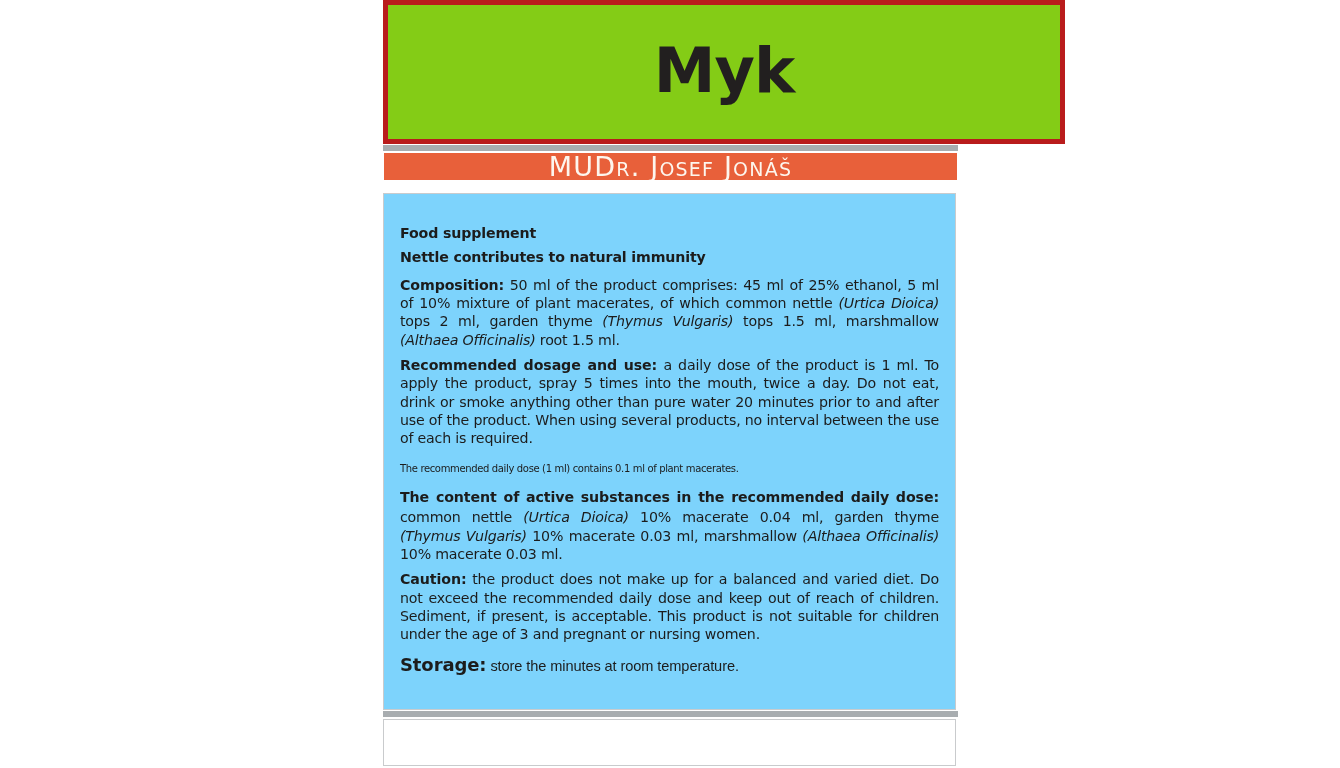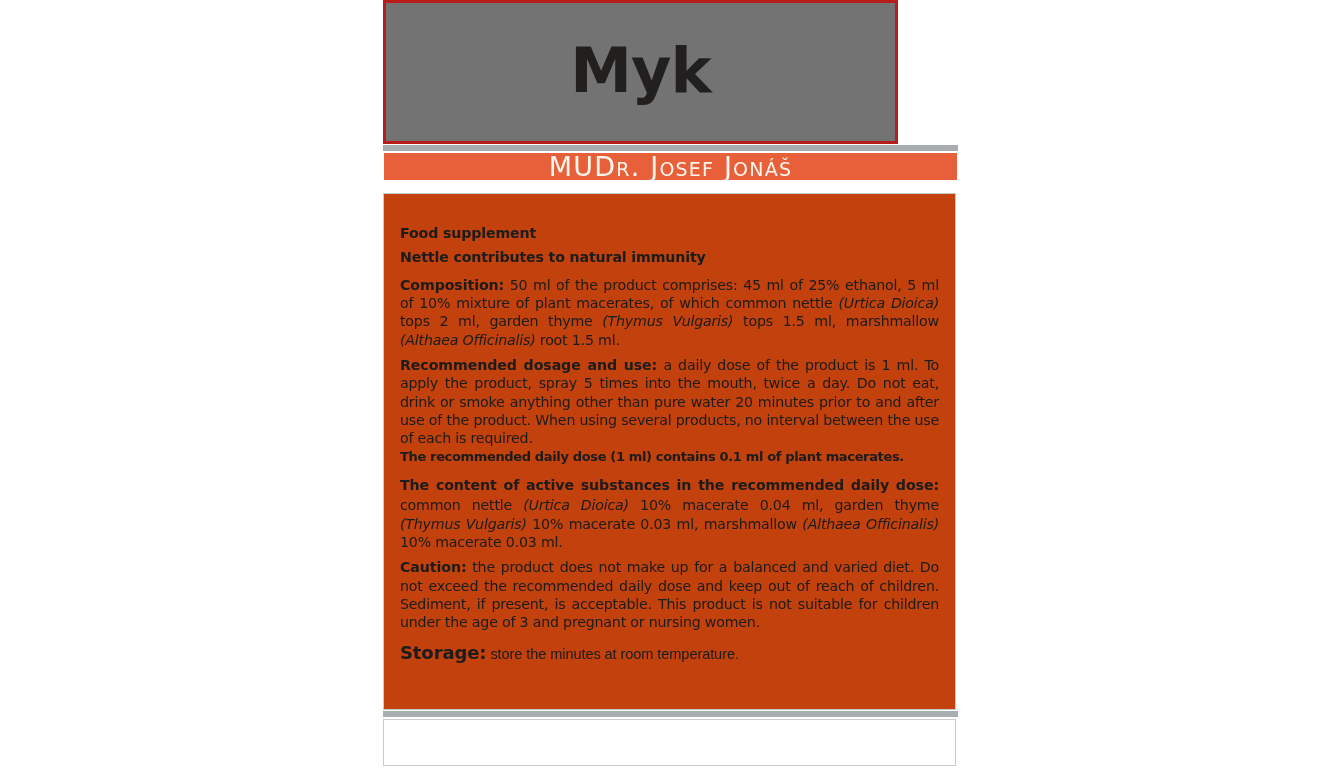--- a/index.html
+++ b/index.html
@@ -21,24 +21,24 @@
     top: 0px;
     width: 575px;
     height: 768px;
   }
 
   
   .brand-panel {
     position: absolute;
     left: 0px;
     top: 0px;
-    width: 515px;
+    width: 682px;
     height: 144px;
-    background: #737373;
-    border: 3px solid #b91c1c;
+    background: #84cc16;
+    border: 5px solid #b91c1c;
     box-sizing: border-box;
   }
   .brand-title {
     position: absolute;
     left: 0;
     right: 0;
     top: 50%;
     transform: translateY(-52%);
     text-align: center;
     font-family: "DejaVu Sans", sans-serif;
@@ -86,21 +86,21 @@
     white-space: nowrap;
   }
 
   
   .info-panel {
     position: absolute;
     left: 0px;
     top: 193px;
     width: 573px;
     height: 517px;
-    background: #c2410c;
+    background: #7dd3fc;
     border: 1px solid #c9cbcd;
     box-sizing: border-box;
     padding: 27px 16px 0 16px;
   }
 
   .ip-line {
     font-family: "DejaVu Sans", sans-serif;
     font-weight: 700;
     font-size: 14.2px;
     line-height: 24.4px;
@@ -129,25 +129,26 @@
     font-size: 14.2px;
     line-height: 22px;
     text-align: justify;
     text-align-last: justify;
     letter-spacing: -0.1px;
   }
   .sci { font-style: italic; }
 
   .ip-standalone {
     font-family: "DejaVu Sans", sans-serif;
-    font-weight: 700;
-    font-size: 13px;
+    font-weight: 400;
+    font-size: 10px;
     line-height: 20px;
     color: #1c1c1c;
     letter-spacing: -0.35px;
+    margin-top: 12px;
   }
 
   .ip-storage {
     font-family: "Liberation Sans", sans-serif;
     font-size: 14.6px;
     line-height: 18px;
     color: #1c1c1c;
     margin-top: 12px;
     letter-spacing: -0.1px;
   }

